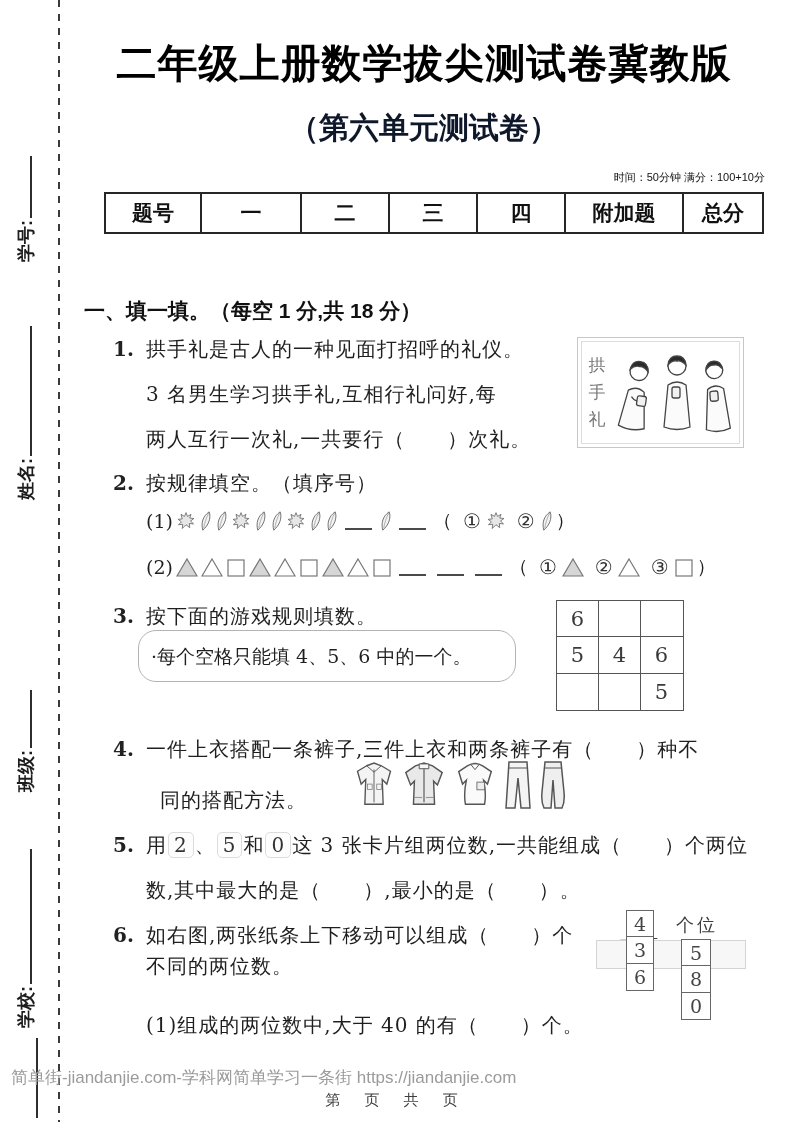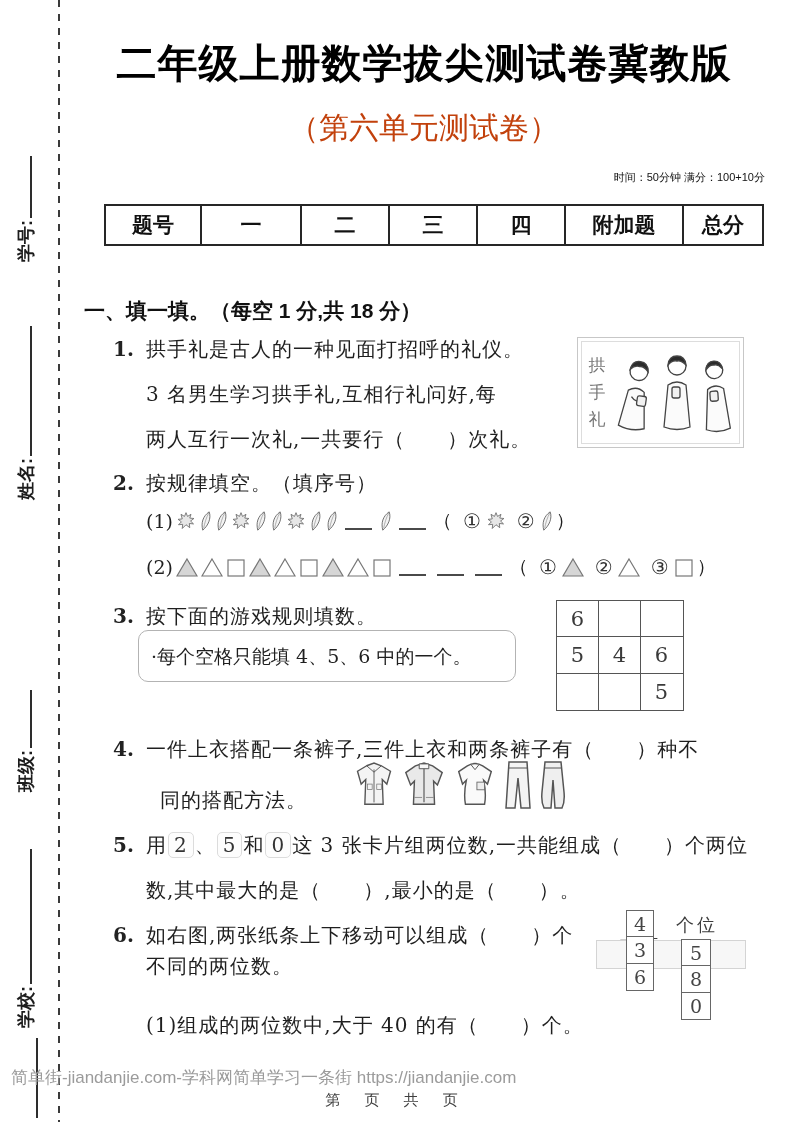--- a/index.html
+++ b/index.html
@@ -15,25 +15,25 @@
   .seal{transform:rotate(-90deg);transform-origin:0 0;white-space:nowrap;
     font-family:"Liberation Sans",sans-serif;font-weight:bold;font-size:18px;color:#1c1c1c;
     display:flex;align-items:baseline;gap:2px;line-height:30px;}
   .sblank{display:inline-block;border-bottom:2px solid #2d2d2d;height:20px;}
   .seal-extra{left:36px;top:1038px;width:0;height:80px;border-left:2px solid #2d2d2d;}
   
   .title{left:85px;top:36px;width:678px;text-align:center;
     font-family:"Liberation Sans",sans-serif;font-weight:bold;font-size:40px;
     letter-spacing:1px;color:#000;}
   .subtitle{left:85px;top:108px;width:678px;text-align:center;
-    font-family:"Liberation Sans",sans-serif;font-weight:normal;font-size:30px;color:#c2410c;}
+    font-family:"Liberation Sans",sans-serif;font-weight:bold;font-size:30px;color:#0f172a;}
   .time-line{right:28px;top:170px;font-family:"Liberation Sans",sans-serif;
     font-weight:500;font-size:11px;color:#111;}
   
-  .score-table{left:104px;top:204px;border-collapse:collapse;}
+  .score-table{left:104px;top:192px;border-collapse:collapse;}
   .score-table td{border:2px solid #262626;text-align:center;
     font-family:"Liberation Sans",sans-serif;font-weight:bold;font-size:21px;color:#111;}
   .score-table tr{height:40px;}
   
   .sec-head{left:84px;top:297px;font-family:"Liberation Sans",sans-serif;
     font-weight:bold;font-size:21px;color:#111;}
   .qnum{font-weight:bold;font-size:20px;}
   .qline{font-size:20px;letter-spacing:1px;color:#1f1f1f;white-space:nowrap;}
   
   .stamp{left:577px;top:337px;width:167px;height:111px;border:1px solid #c7c7c7;
@@ -42,21 +42,21 @@
     display:flex;align-items:center;}
   .stamp-cap{width:22px;margin-left:4px;font-size:17px;color:#777;line-height:1.6;
     word-break:break-all;text-align:center;}
   
   .prow{display:flex;align-items:center;gap:3px;font-size:19px;color:#1f1f1f;white-space:nowrap;}
   .icon-wrap{display:inline-flex;align-items:flex-end;}
   .pblank{display:inline-block;width:27px;height:16px;border-bottom:2px solid #4a4a4a;margin:0 4px;}
   .optnum{font-size:20px;color:#333;margin:0 2px 0 8px;}
   
   .rules-box{left:138px;top:630px;width:378px;box-sizing:border-box;
-    border:1.5px solid #b3b3b3;border-radius:10px;padding:8px 12px;}
+    border:1.5px solid #b3b3b3;border-radius:18px;padding:8px 12px;}
   .rule-line{font-size:19px;line-height:34px;color:#1f1f1f;white-space:nowrap;}
   .game-grid{left:557px;top:601px;display:grid;grid-template-columns:repeat(3,42px);}
   .gcell{width:42px;height:36px;border:1.5px solid #555;margin:-1.5px 0 0 -1.5px;
     display:flex;align-items:center;justify-content:center;font-size:21px;color:#3a3a3a;background:#fff;}
   
   .clothes{left:352px;top:758px;display:flex;align-items:flex-end;gap:5px;}
   
   .card{display:inline-block;border:1px solid #dcdcdc;border-radius:5px;background:#fdfdfd;
     padding:0 5px;font-size:20px;color:#333;margin:0 1px;}
   

